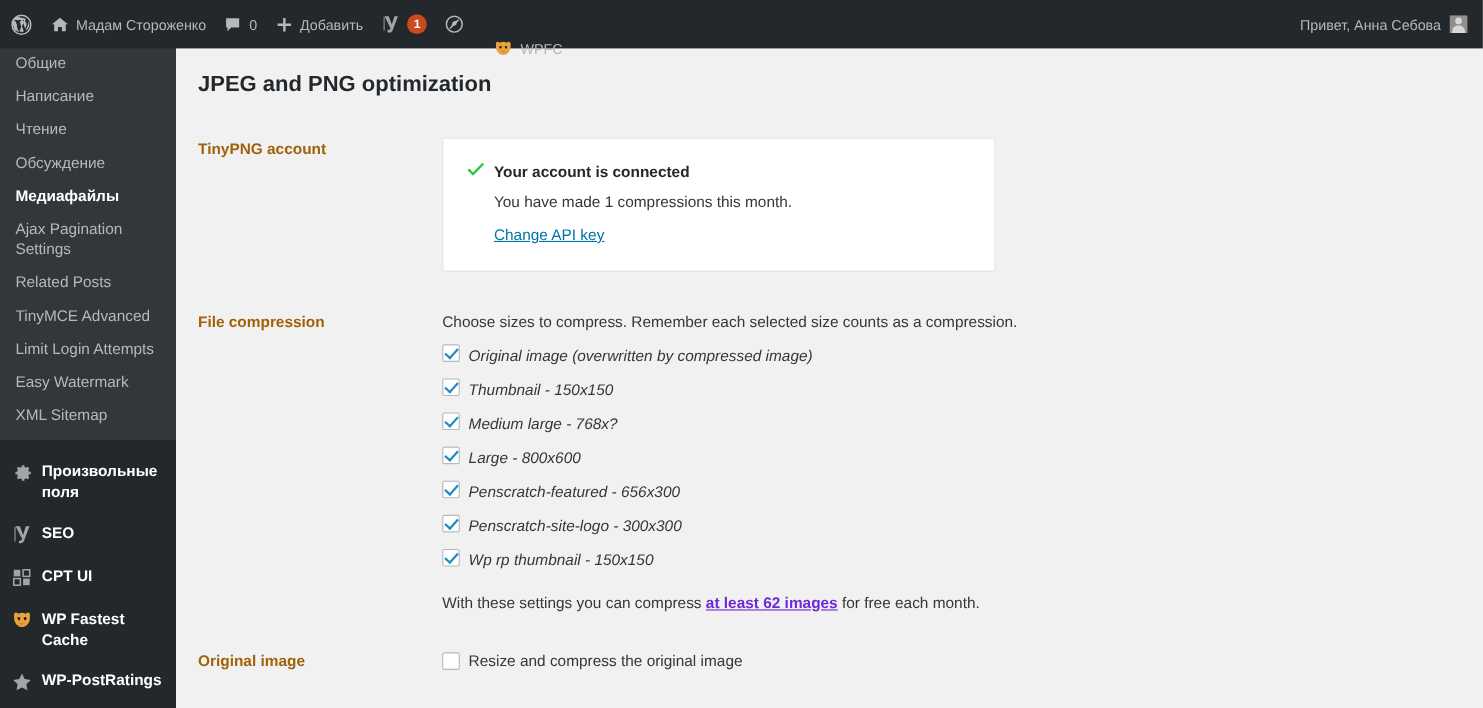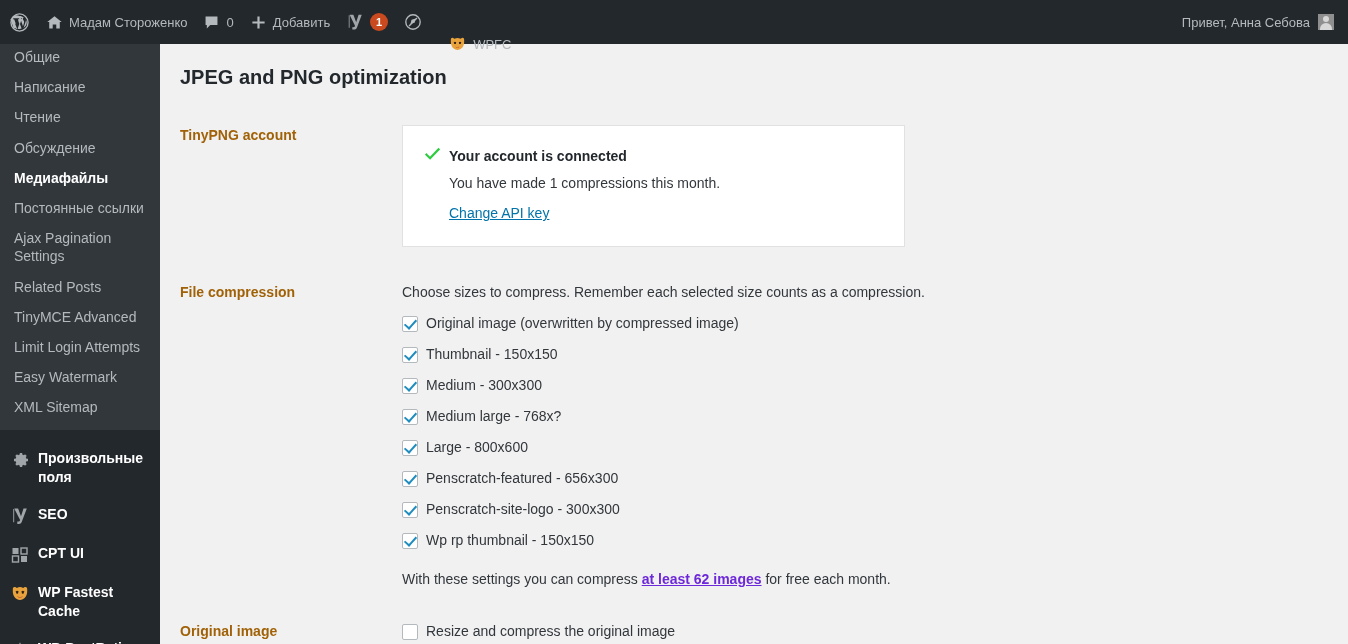--- a/index.html
+++ b/index.html
@@ -174,21 +174,21 @@
   .acct-link {
     display: inline-block;
     margin-top: 9px; margin-left: 24px;
     color: #0073aa; font-size: 14px;
     text-decoration: underline;
     cursor: pointer;
   }
 
   
   .intro-text { font-size: 14px; color: #32373c; margin-bottom: 10px; }
-  .cb-row { display: flex; align-items: center; margin-bottom: 10px; }
+  .cb-row { display: flex; align-items: flex-start; margin-bottom: 10px; font-style: italic; }
   .cb {
     width: 16px; height: 16px;
     flex: 0 0 16px;
     border: 1px solid #b4b9be;
     background: #fff;
     border-radius: 2px;
     margin-right: 8px;
     position: relative;
     cursor: pointer;
   }
@@ -293,21 +293,20 @@
 <div id="sidebar">
 
   <div id="submenu-wrap">
     <div class="sub-active-bar"></div>
     <div id="submenu-list">
         <a class="sub-item">Общие</a>
         <a class="sub-item">Написание</a>
         <a class="sub-item">Чтение</a>
         <a class="sub-item">Обсуждение</a>
         <a class="sub-item current">Медиафайлы</a>
-        <a class="sub-item">Постоянные ссылки</a>
         <a class="sub-item">Ajax Pagination Settings</a>
         <a class="sub-item">Related Posts</a>
         <a class="sub-item">TinyMCE Advanced</a>
         <a class="sub-item">Limit Login Attempts</a>
         <a class="sub-item">Easy Watermark</a>
         <a class="sub-item">XML Sitemap</a>
       </div>
   </div>
 
   <div class="menu-sep"></div>
@@ -397,24 +396,20 @@
             <div class="cb-row">
               <span class="cb checked"></span>
               <span class="cb-label">Original image (overwritten by compressed image)</span>
             </div>
             <div class="cb-row">
               <span class="cb checked"></span>
               <span class="cb-label">Thumbnail - 150x150</span>
             </div>
             <div class="cb-row">
               <span class="cb checked"></span>
-              <span class="cb-label">Medium - 300x300</span>
-            </div>
-            <div class="cb-row">
-              <span class="cb checked"></span>
               <span class="cb-label">Medium large - 768x?</span>
             </div>
             <div class="cb-row">
               <span class="cb checked"></span>
               <span class="cb-label">Large - 800x600</span>
             </div>
             <div class="cb-row">
               <span class="cb checked"></span>
               <span class="cb-label">Penscratch-featured - 656x300</span>
             </div>

